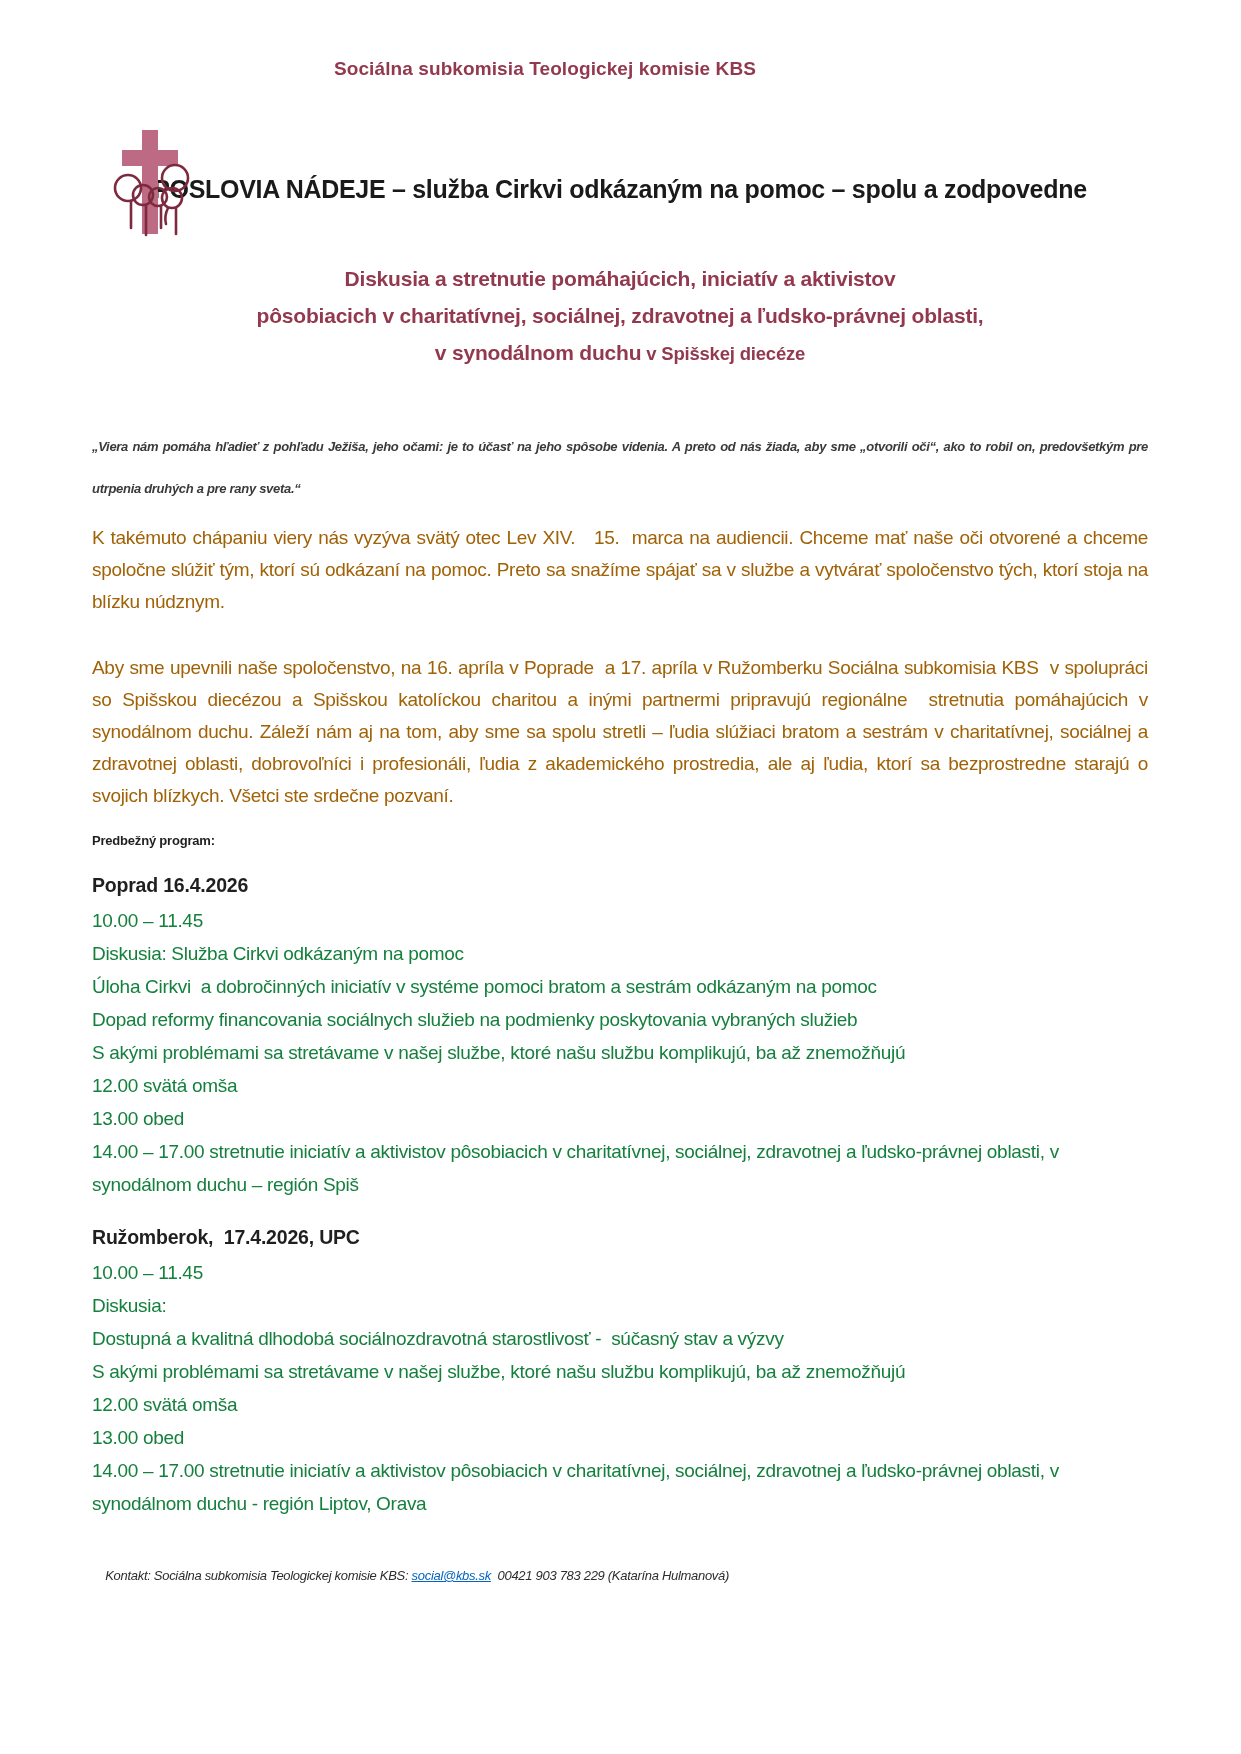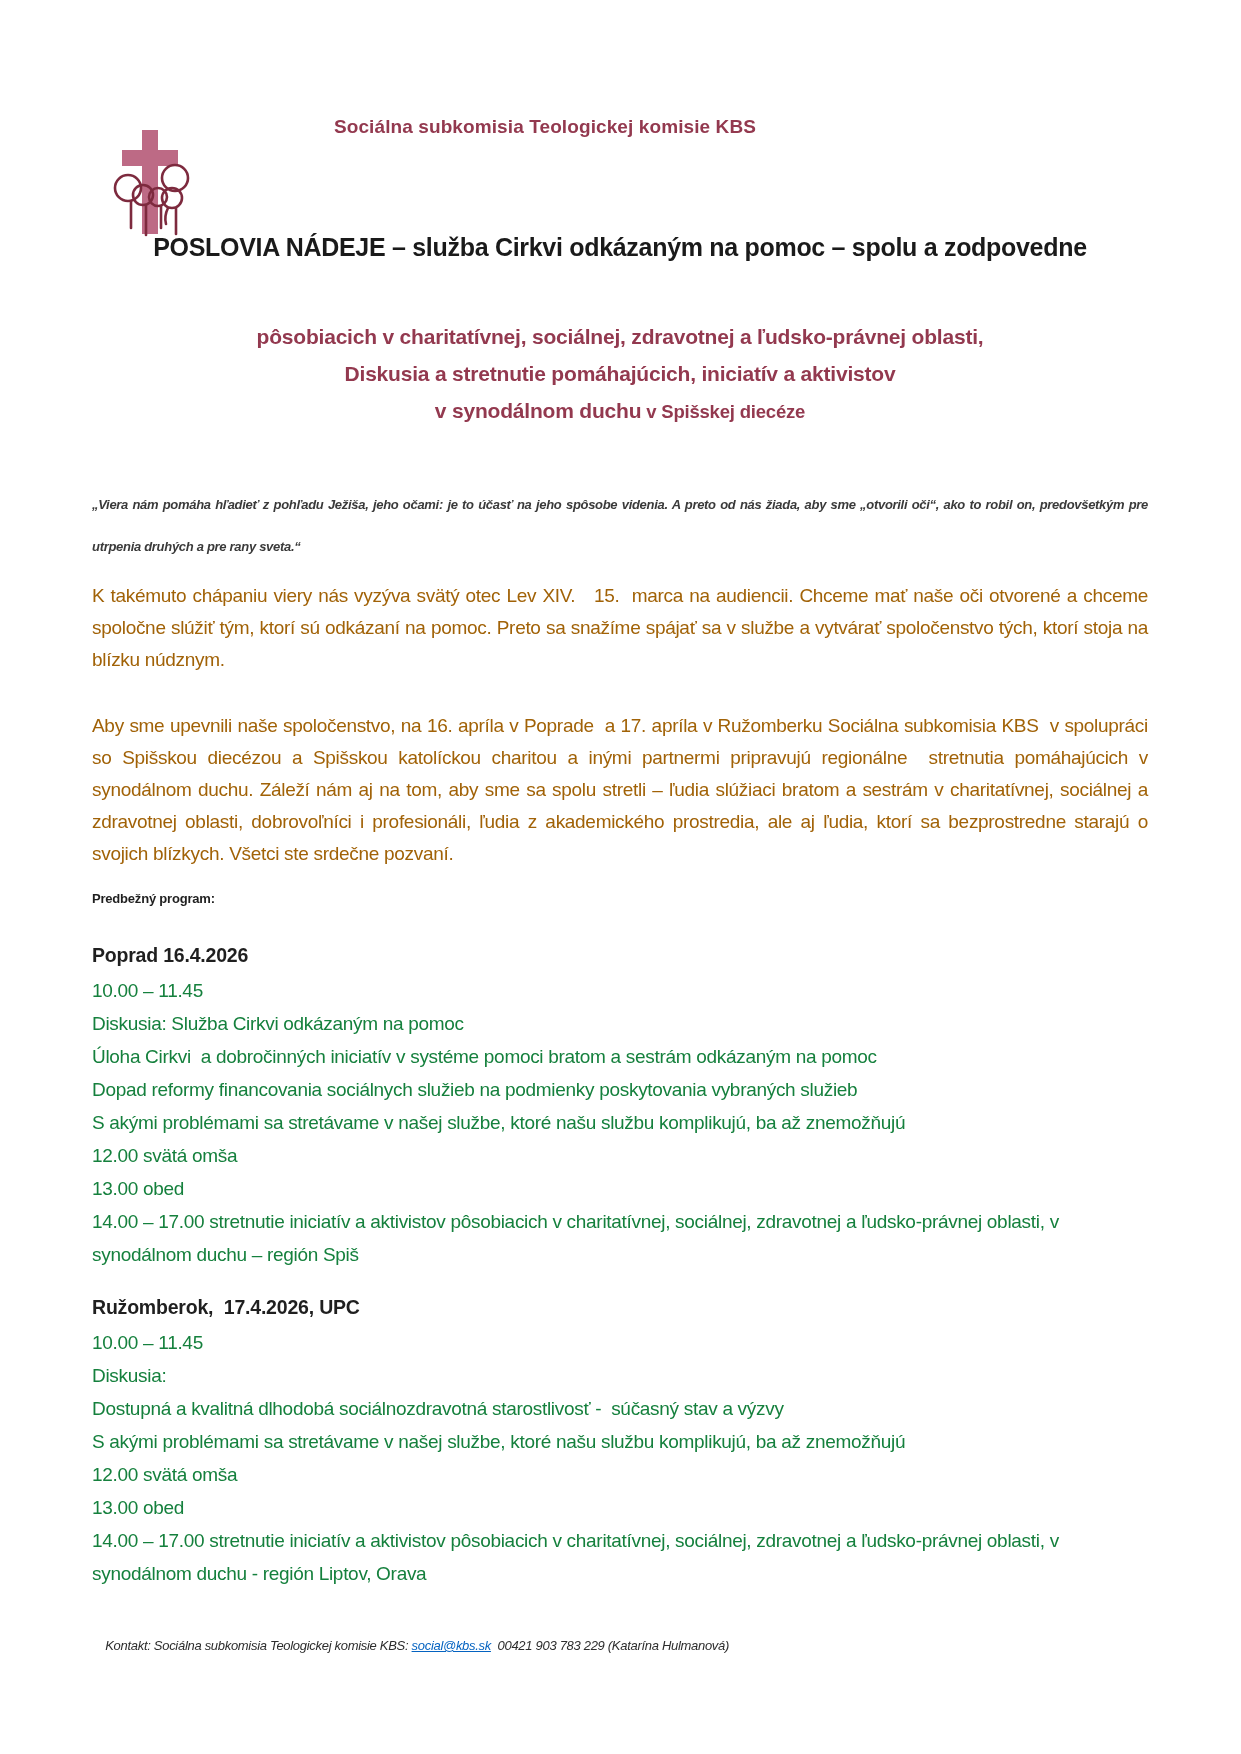--- a/index.html
+++ b/index.html
@@ -19,21 +19,21 @@
     overflow: hidden;
   }
   .logo {
     position: absolute;
     left: 98px;
     top: 116px;
     width: 104px;
     height: 126px;
   }
   .org-name {
-    padding-top: 116px;
+    padding-top: 58px;
     text-align: center;
     position: relative;
     left: -75px;
     font-size: 19px;
     font-weight: bold;
     color: #93394F;
     letter-spacing: 0.1px;
   }
   .doc-title {
     margin: 94px 0 0 0;
@@ -79,21 +79,21 @@
   .para-1 { margin: 12px 0 0 0; }
   .para-2 { margin: 34px 0 0 0; }
   .program-heading {
     margin-top: 21px;
     font-size: 13px;
     font-weight: bold;
     color: #1f1f1f;
     letter-spacing: -0.2px;
   }
   .session { margin: 0; }
-  .session-1 { margin-top: 38px; }
+  .session-1 { margin-top: 26px; }
   .session-2 { margin-top: 25px; }
   .session-title {
     font-size: 19.5px;
     font-weight: bold;
     color: #1f1f1f;
     letter-spacing: -0.2px;
     margin: 0 0 7px 0;
     white-space: pre-wrap;
   }
   .program-line {
@@ -141,22 +141,22 @@
       <path d="M78 92 v26"></path>
       <path d="M70 92 q-4 8 -2 16"></path>
     </g>
   </svg>
 
   <div class="org-name">Sociálna subkomisia Teologickej komisie KBS</div>
 
   <h1 class="doc-title">POSLOVIA NÁDEJE – služba Cirkvi odkázaným na pomoc – spolu a zodpovedne</h1>
 
   <div class="subtitle">
+    <div>Diskusia a stretnutie pomáhajúcich, iniciatív a aktivistov</div>
     <div>pôsobiacich v charitatívnej, sociálnej, zdravotnej a ľudsko-právnej oblasti,</div>
-    <div>Diskusia a stretnutie pomáhajúcich, iniciatív a aktivistov</div>
     <div><span>v synodálnom duchu</span><span class="tail"> v Spišskej diecéze</span></div>
   </div>
 
   <p class="quote">„Viera nám pomáha hľadieť z pohľadu Ježiša, jeho očami: je to účasť na jeho spôsobe videnia. A preto od nás žiada, aby sme „otvorili oči“, ako to robil on, predovšetkým pre utrpenia druhých a pre rany sveta.“</p>
 
   <p class="body-para para-1">K takémuto chápaniu viery nás vyzýva svätý otec Lev XIV.   15.  marca na audiencii. Chceme mať naše oči otvorené a chceme spoločne slúžiť tým, ktorí sú odkázaní na pomoc. Preto sa snažíme spájať sa v službe a vytvárať spoločenstvo tých, ktorí stoja na blízku núdznym.</p>
 
   <p class="body-para para-2">Aby sme upevnili naše spoločenstvo, na 16. apríla v Poprade  a 17. apríla v Ružomberku Sociálna subkomisia KBS  v spolupráci so Spišskou diecézou a Spišskou katolíckou charitou a inými partnermi pripravujú regionálne  stretnutia pomáhajúcich v synodálnom duchu. Záleží nám aj na tom, aby sme sa spolu stretli – ľudia slúžiaci bratom a sestrám v charitatívnej, sociálnej a zdravotnej oblasti, dobrovoľníci i profesionáli, ľudia z akademického prostredia, ale aj ľudia, ktorí sa bezprostredne starajú o svojich blízkych. Všetci ste srdečne pozvaní.</p>
 
   <div class="program-heading">Predbežný program:</div>

